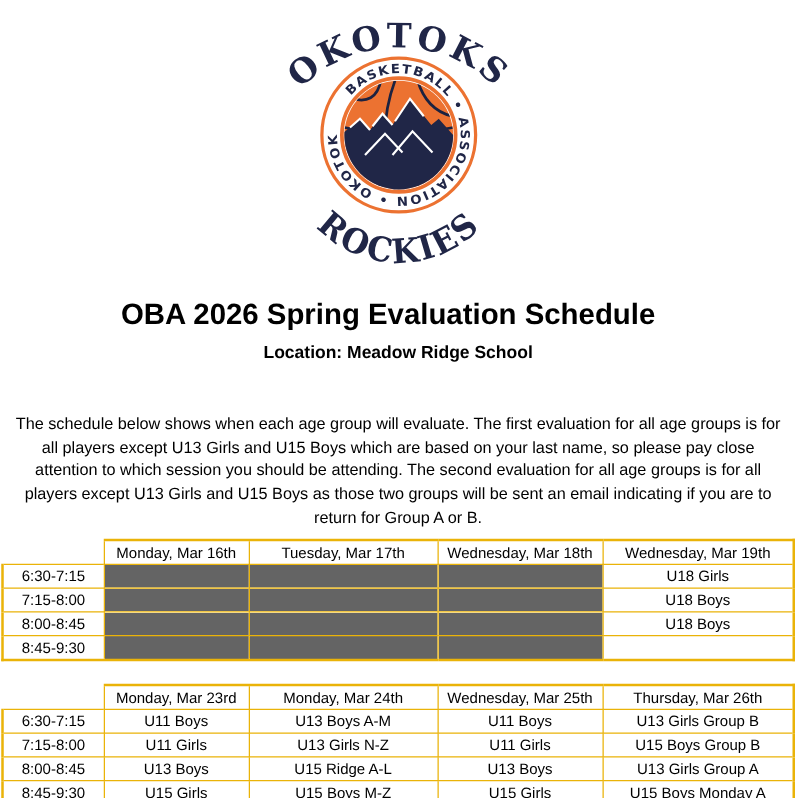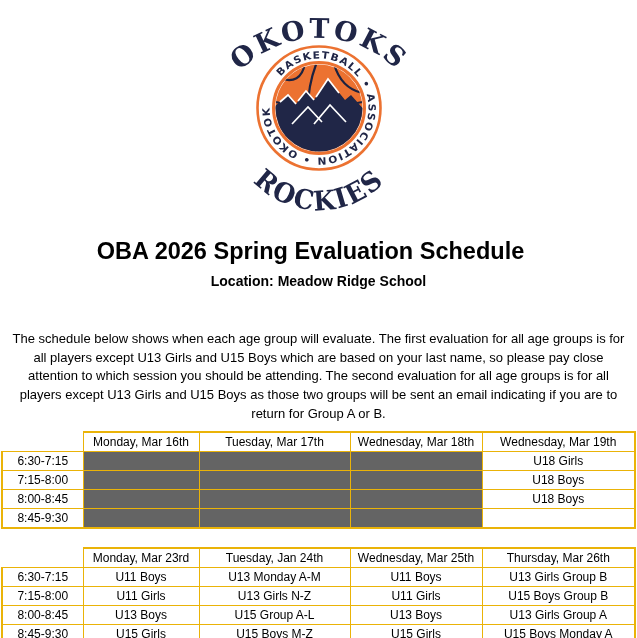--- a/index.html
+++ b/index.html
@@ -151,42 +151,42 @@
       <col style="width:81px">
       <col style="width:116px">
       <col style="width:151px">
       <col style="width:132px">
       <col style="width:153px">
     </colgroup>
   <tbody>
       <tr>
     <td class="corner"></td>
     <td>Monday, Mar 23rd</td>
-    <td>Tuesday, Jan 24th</td>
+    <td>Monday, Mar 24th</td>
     <td>Wednesday, Mar 25th</td>
     <td>Thursday, Mar 26th</td>
   </tr>
   <tr>
     <td>6:30-7:15</td>
     <td>U11 Boys</td>
-    <td>U13 Monday A-M</td>
+    <td>U13 Boys A-M</td>
     <td>U11 Boys</td>
     <td>U13 Girls Group B</td>
   </tr>
   <tr>
     <td>7:15-8:00</td>
     <td>U11 Girls</td>
     <td>U13 Girls N-Z</td>
     <td>U11 Girls</td>
     <td>U15 Boys Group B</td>
   </tr>
   <tr>
     <td>8:00-8:45</td>
     <td>U13 Boys</td>
-    <td>U15 Group A-L</td>
+    <td>U15 Ridge A-L</td>
     <td>U13 Boys</td>
     <td>U13 Girls Group A</td>
   </tr>
   <tr>
     <td>8:45-9:30</td>
     <td>U15 Girls</td>
     <td>U15 Boys M-Z</td>
     <td>U15 Girls</td>
     <td>U15 Boys Monday A</td>
   </tr>

